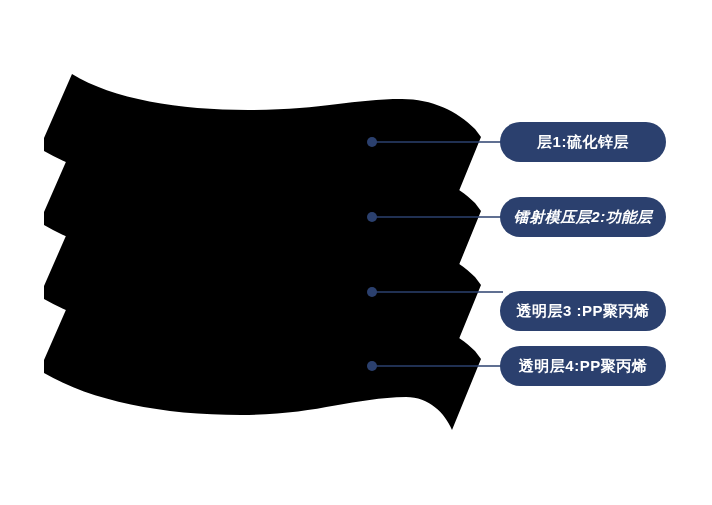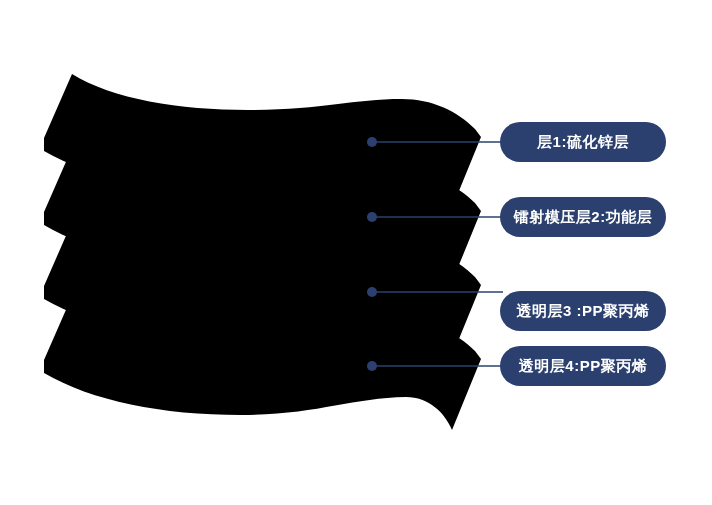--- a/index.html
+++ b/index.html
@@ -38,21 +38,21 @@
     color: var(--pill-text, #ffffff);
     display: flex;
     align-items: center;
     justify-content: center;
     font-size: 15px;
     font-weight: bold;
     letter-spacing: 0.5px;
     white-space: nowrap;
   }
   .pill-1 { top: 122px; }
-  .pill-2 { top: 197px; }
+  .pill-2 { top: 197px; font-style: italic; }
   .pill-3 { top: 272px; margin-top: 19px; }
   .pill-4 { top: 346px; text-align: right; }
 </style>
 </head>
 <body>
 
 <div class="stage">
 
   <svg class="diagram-svg" width="712" height="505" viewBox="0 0 712 505">
     <defs>

